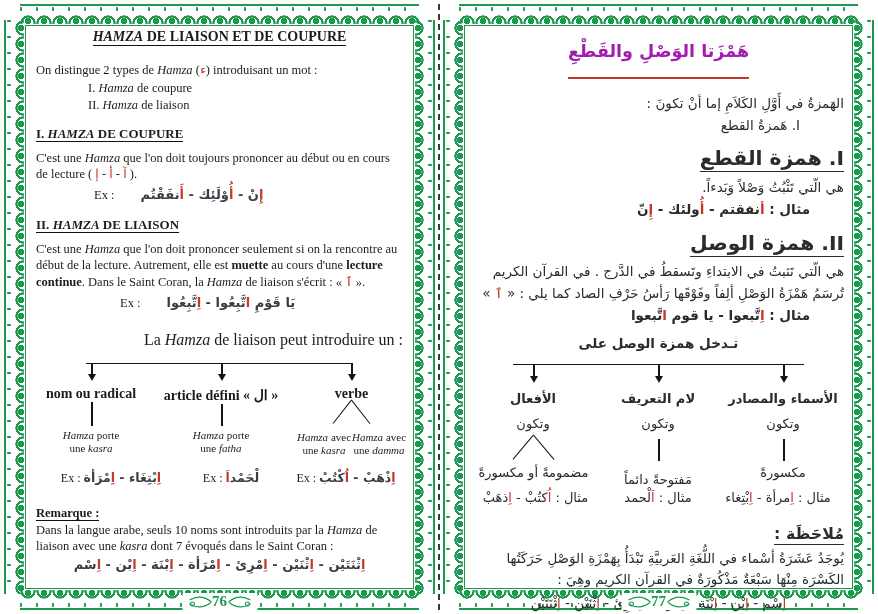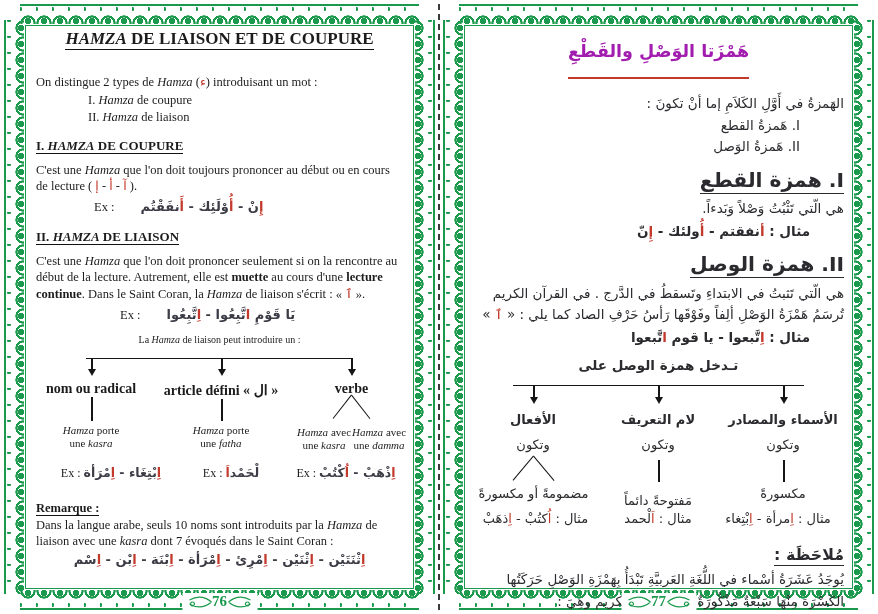--- a/index.html
+++ b/index.html
@@ -51,29 +51,29 @@
     color:var(--green);font:bold 15px "Liberation Serif",serif;}
   .pagenum svg{display:block;}
 
   
   .content{position:absolute;inset:28px 36px 34px 36px;z-index:2;}
   .fr{font-family:"Liberation Serif",serif;color:var(--ink);font-size:12.5px;line-height:1.3;}
   .ar{font-family:"DejaVu Sans",sans-serif;color:var(--arink);}
   .hz{color:var(--red);unicode-bidi:isolate;}
   .seg{unicode-bidi:isolate;}
 
-  .title-fr{text-align:center;font-size:17px;font-weight:bold;margin-bottom:24px;}
+  .title-fr{text-align:center;font-size:14px;font-weight:bold;margin-bottom:16px;}
   .title-fr span{border-bottom:1.8px solid #111;padding-bottom:1px;}
   .hfr{font-size:13px;font-weight:bold;margin:13px 0 7px;}
   .hfr span{border-bottom:1.5px solid #111;}
   .list-fr{margin:2px 0 2px 52px;}
   .exline{display:flex;gap:26px;align-items:baseline;padding-left:58px;margin:5px 0 2px;}
   .exlabel{font-size:12.5px;}
   .exwords{font-size:13px;font-weight:bold;color:#3c3c46;}
-  .center-fr{text-align:center;margin-top:9px;font-size:10px;}
+  .center-fr{text-align:right;margin-top:18px;font-size:16px;}
 
   .tree{position:relative;margin-top:4px;}
   .tree-l{height:142px;}
   .hline{position:absolute;border-top:1.6px solid #151515;}
   .vline{position:absolute;width:1.6px;background:#151515;}
   .diag{position:absolute;width:1.4px;background:#151515;transform-origin:top center;}
   .arrow{position:absolute;width:0;height:0;border-left:4.5px solid transparent;border-right:4.5px solid transparent;border-top:7px solid #151515;transform:translateX(-50%);}
   .node{position:absolute;text-align:center;}
   .nlabel{font-weight:bold;font-size:14px;}
   .nsub{font-size:11px;line-height:1.25;}
@@ -195,21 +195,20 @@
       <div class="strip v right"></div>
       <div class="innerline"></div>
     </div>
 
     <div class="content ar ar-page rtl">
       <h1 class="title-ar"><span>هَمْزَتا الوَصْلِ والقَطْعِ</span></h1>
 
       <p>الهَمزةُ في أَوَّلِ الكَلاَمِ إما أنْ تكونَ :</p>
       <div class="list-ar">
         <div>I.  هَمزةُ القطع</div>
-        <div>II. هَمزةُ الوَصل</div>
       </div>
 
       <h2 class="har"><span>I. همزة القطع</span></h2>
       <p>هي الّتي تَثْبُتُ وَصْلاً وَبَدءاً.</p>
       <p class="exline-ar">مثال : <span class="hz">أ</span>نفقتم - <span class="hz">أُ</span>ولئك - <span class="hz">إِ</span>نّ</p>
 
       <h2 class="har"><span>II. همزة الوصل</span></h2>
       <p>هي الّتي تَثبتُ في الابتداءِ وتَسقطُ في الدَّرج . في القرآن الكريم تُرسَمُ هَمْزَةُ الوَصْلِ ألِفاً وفَوْقَها رَأسُ حَرْفِ الصاد كما يلي : « <span class="hz">ٱ</span> »</p>
       <p class="exline-ar">مثال : <span class="hz">اِ</span>تَّبعوا - يا قوم <span class="hz">ا</span>تَّبعوا</p>
 

